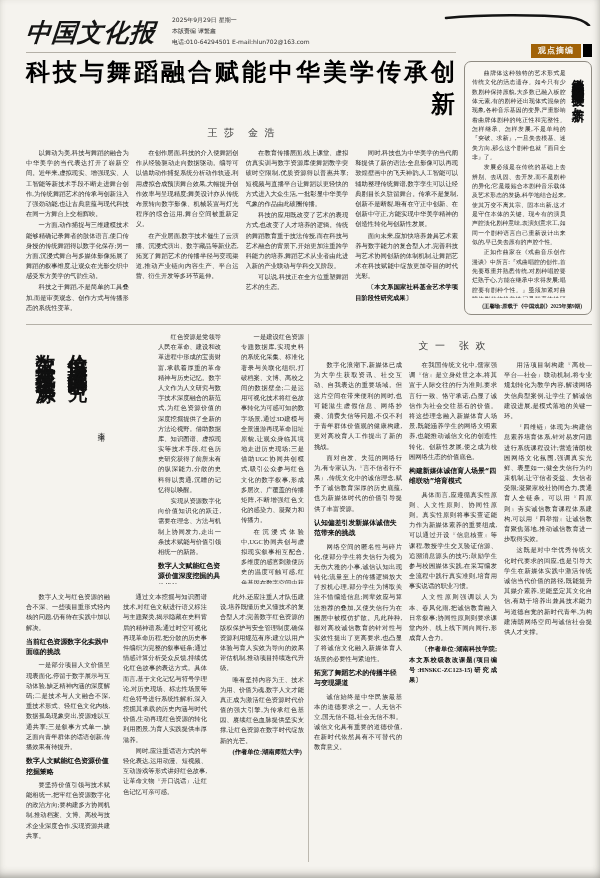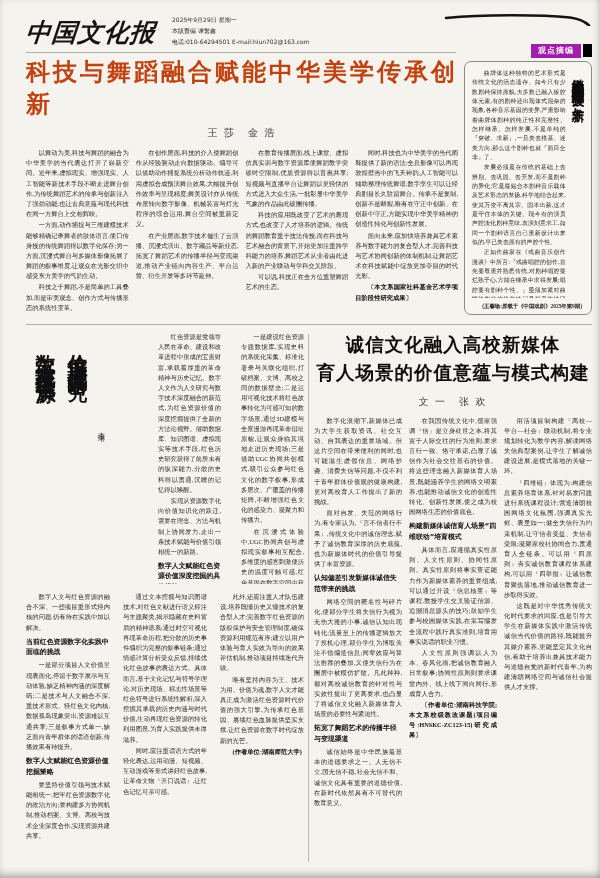--- a/index.html
+++ b/index.html
@@ -23,28 +23,28 @@
   .header-rule { position:absolute; top:52px; left:26px; width:430px; height:1px; background:#b4b0a7; }
   
   p.bp { font-size:6.3px; line-height:1.62; text-align:justify; text-indent:2em; color:#2a2a2a; margin-bottom:1px; }
   p.sub { font-size:6.9px; font-weight:700; text-indent:0; line-height:1.5; margin:4px 0 3px;
           font-family:"DejaVu Sans",sans-serif; color:#101010; text-align:left; }
   p.note { font-weight:700; color:#111; }
   .cols { display:flex; gap:7px; }
   .col { flex:1; overflow:hidden; }
   
   .top-article { position:absolute; top:56px; left:26px; width:432px; height:264px; }
-  .top-article h1 { text-align:left; font-size:24px; font-weight:900; letter-spacing:3px;
-                    font-family:Liberation Serif, serif; color:#c2410c; }
+  .top-article h1 { text-align:right; font-size:24px; font-weight:900; letter-spacing:3px;
+                    font-family:Liberation Serif, serif; color:#000000; }
   .byline { text-align:center; font-size:10px; color:#3a3a3a; margin:6px 0 8px; letter-spacing:2px; }
   .top-cols { height:206px; }
   
   .sidebar { position:absolute; top:44px; left:464px; width:128px; height:276px; }
   .tag-row { display:flex; justify-content:flex-end; align-items:center; height:13px; }
-  .tag { background:#a21caf; color:#f2efe8; font-size:8px; font-weight:700; letter-spacing:1px;
+  .tag { background:#a16207; color:#f2efe8; font-size:8px; font-weight:700; letter-spacing:1px;
          padding:1px 7px 2px; font-family:"DejaVu Sans",sans-serif; }
   .tag-block { width:9px; height:13px; background:#000; margin-left:2px; }
   .opinion-box { margin-top:4px; height:254px; border:1px solid #8f8b82; border-radius:7px;
                  background:#f7f5f0; padding:7px 6px 16px 7px; display:flex; position:relative; }
   .opinion-body { flex:1; overflow:hidden; }
   .opinion-body p.bp { font-size:5.9px; line-height:1.58; }
   .opinion-title { writing-mode:vertical-rl; text-orientation:upright; font-size:12.5px; font-weight:800;
                    letter-spacing:1px; line-height:1.15; margin-left:5px; color:#0d0d0d;
                    font-family:"DejaVu Sans",sans-serif; overflow:hidden; }
   .opinion-source { position:absolute; left:8px; right:9px; bottom:4px; font-size:5.4px;
@@ -163,24 +163,20 @@
       </div>
       <div class="col">
         <p class="bp">此外,还应注重人才队伍建设,培养既懂历史又懂技术的复合型人才;完善数字红色资源的版权保护与安全管理制度,确保资源利用规范有序;建立以用户体验与育人实效为导向的效果评估机制,推动项目持续迭代升级。</p>
         <p class="bp">唯有坚持内容为王、技术为用、价值为魂,数字人文才能真正成为激活红色资源时代价值的强大引擎,为传承红色基因、赓续红色血脉提供坚实支撑,让红色资源在数字时代绽放新的光芒。</p>
         <p class="bp note">(作者单位:湖南师范大学)</p>
       </div>
     </div>
   </article>
 
   <article class="br">
-    <h2>
-      <div>诚信文化融入高校新媒体</div>
-      <div>育人场景的价值意蕴与模式构建</div>
-    </h2>
     <div class="byline">文 一　张 欢</div>
     <div class="cols br-cols">
       <div class="col">
         <p class="bp">数字化浪潮下,新媒体已成为大学生获取资讯、社交互动、自我表达的重要场域。但这片空间在带来便利的同时,也可能滋生虚假信息、网络抄袭、消费失信等问题,不仅不利于青年群体价值观的健康构建,更对高校育人工作提出了新的挑战。</p>
         <p class="bp">面对自发、失范的网络行为,有专家认为,『言不信者行不果』,传统文化中的诚信理念,赋予了诚信教育深厚的历史底蕴,也为新媒体时代的价值引导提供了丰富资源。</p>
         <p class="sub">认知偏差引发新媒体诚信失范带来的挑战</p>
         <p class="bp">网络空间的匿名性与碎片化,使部分学生将失信行为视为无伤大雅的小事,诚信认知出现钝化;流量至上的传播逻辑放大了投机心理,部分学生为博取关注不惜编造信息;同辈效应与算法推荐的叠加,又使失信行为在圈层中被模仿扩散。凡此种种,都对高校诚信教育的针对性与实效性提出了更高要求,也凸显了将诚信文化融入新媒体育人场景的必要性与紧迫性。</p>
         <p class="sub">拓宽了舞蹈艺术的传播半径与变现渠道</p>
         <p class="bp">诚信始终是中华民族最基本的道德要求之一。人无信不立,国无信不稳,社会无信不和。诚信文化具有重要的道德价值,在新时代依然具有不可替代的教育意义。</p>
       </div>

